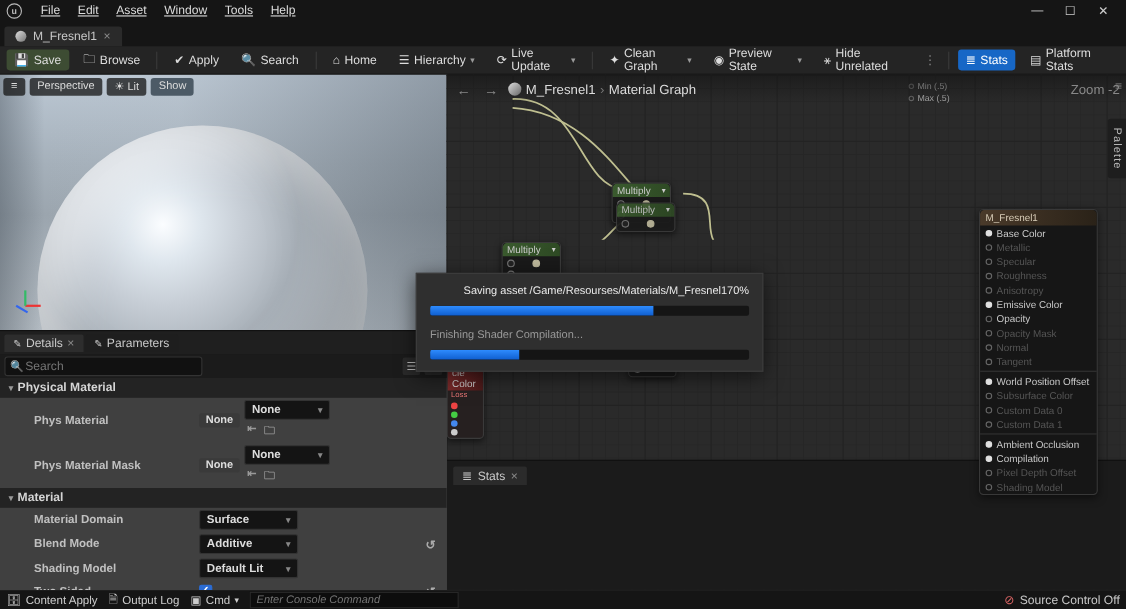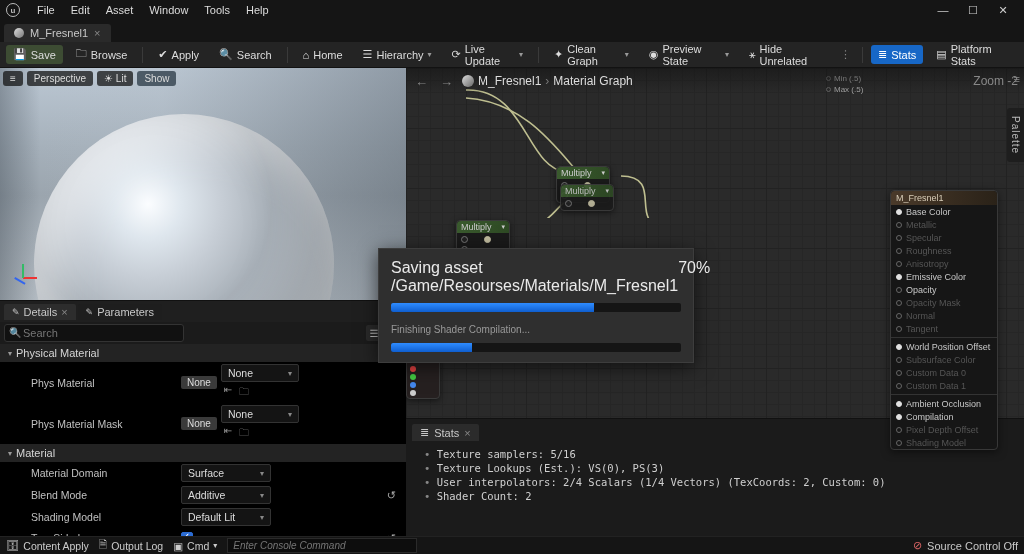--- a/index.html
+++ b/index.html
@@ -16,21 +16,21 @@
   height: 20px; background: #151515;
   display: flex; align-items: center;
   padding: 0 6px;
 }
 .ue-logo {
   width: 14px; height: 14px; border-radius: 50%;
   border: 1.3px solid #bbb; display:flex; align-items:center; justify-content:center;
   font-size: 8px; color:#bbb; font-weight:bold;
 }
 .menu { display:flex; gap:2px; margin-left:10px; }
-.menu-item { padding: 2px 7px; color:#dcdcdc; cursor:default; }
+.menu-item { padding: 2px 7px; color:#dcdcdc; cursor:default;text-decoration:underline; }
 .winctrl { margin-left:auto; display:flex; gap:0; }
 .winbtn { width:30px; height:18px; display:flex; align-items:center; justify-content:center; color:#ccc; font-size:11px; }
 .tabbar { height:22px; background:#151515; display:flex; align-items:flex-end; padding-left:4px; }
 .doctab { background:#2a2a2a; padding:3px 10px; display:flex; align-items:center; gap:6px; border-top-left-radius:3px; border-top-right-radius:3px; font-size:11px;}
 .tab-x { color:#888; font-size:11px; }
 .tab-ball { width:10px;height:10px;border-radius:50%;background:linear-gradient(135deg,#ddd,#777); }
 .toolbar {
   height:26px; background:#242424;
   display:flex; align-items:center; padding:0 6px; gap:6px;
   border-bottom:1px solid #121212;
@@ -61,21 +61,21 @@
 .axis-gizmo .y{position:absolute;left:14px;top:2px;width:1.5px;height:14px;background:#3b6;}
 .axis-gizmo .z{position:absolute;left:6px;top:18px;width:12px;height:1.5px;background:#36e;transform:rotate(30deg);}
 .panel-tabs { height:22px; background:#1f1f1f; display:flex; align-items:center; gap:2px; padding:0 4px; border-top:1px solid #111;}
 .ptab { display:flex; align-items:center; gap:4px; padding:2px 8px; background:#2d2d2d; font-size:11px; border-radius:2px 2px 0 0;}
 .ptab .little-ic { font-size:9px; }
 .searchrow { height:22px; display:flex; align-items:center; padding:2px 4px; background:#1b1b1b; gap:4px;}
 .search-input { flex:1; background:#111; border:1px solid #333; border-radius:3px; padding:2px 18px; color:#bbb; font-size:11px;}
 .search-wrap { position:relative; flex:1; }
 .search-wrap .mag { position:absolute; left:5px; top:3px; color:#888; font-size:10px;}
 .sq-ic { width:16px;height:16px;background:#2a2a2a;display:flex;align-items:center;justify-content:center;border-radius:2px;color:#bbb;font-size:10px;}
-.details { flex:1; overflow:auto; background:#000000; }
+.details { flex:1; overflow:auto; background:#404040;font-weight:bold; }
 .section-hdr { background:#232323; padding:3px 8px; font-size:11px; color:#d5d5d5; display:flex; align-items:center; gap:4px;}
 .section-hdr::before{content:"▾"; font-size:8px; color:#999;}
 .proprow { display:flex; align-items:center; padding:2px 10px; min-height:20px; }
 .proprow .lbl { width:150px; font-size:10.5px; color:#c0c0c0;margin-left:21px; }
 .proprow .ctrl { display:flex; align-items:center; gap:4px; }
 .slot-pill { background:#3a3a3a;color:#ddd;font-size:10px;padding:1px 6px;border-radius:2px;}
 .dropdown { background:#141414;border:1px solid #333;padding:2px 6px;font-size:10.5px;color:#ddd;min-width:78px;display:flex;justify-content:space-between;align-items:center;border-radius:2px;}
 .dropdown .dchev{font-size:8px;color:#888;}
 .chk { width:12px;height:12px;border:1px solid #555;border-radius:2px;background:#111;}
 .chk.on{background:#2b6cd4;border-color:#2b6cd4;position:relative;}
@@ -117,21 +117,21 @@
 .stats-tab { display:flex;align-items:flex-end;height:22px;padding:0 6px;}
 .stats-tab .stab{background:#2b2b2b;padding:2px 8px;display:flex;align-items:center;gap:5px;font-size:11px;border-radius:2px 2px 0 0;}
 .stats-body { padding:6px 18px; font-family: Consolas, monospace; font-size:10.5px; color:#d0d0d0; line-height:14px;}
 .stats-body div::before{content:"• "; color:#888;}
 .progress-pop {
   position:absolute; left:378px; top:248px; width:316px;
   background:#2f2f2f; border:1px solid #3d3d3d;
   box-shadow:0 4px 18px rgba(0,0,0,.6);
   z-index:50; padding:10px 12px;
 }
-.prog-top{display:flex;justify-content:flex-start;font-size:16px;color:#eaeaea;}
+.prog-top{display:flex;justify-content:flex-end;font-size:10px;color:#eaeaea;}
 .bar{height:9px;background:#151515;border-radius:2px;margin-top:8px;overflow:hidden;}
 .bar .fill{height:100%;background:linear-gradient(180deg,#2e8cff,#0f5ecf);}
 .bar.main .fill{width:70%;}
 .bar.sub .fill{width:28%;}
 .prog-sub{font-size:10px;color:#999;margin-top:12px;}
 .statusbar { position:absolute; left:0; right:0; bottom:0; height:18px; background:#151515; display:flex; align-items:center; padding:0 6px; gap:10px; border-top:1px solid #222;}
 .sbtn{display:flex;align-items:center;gap:4px;font-size:10.5px;color:#ccc;}
 .cmd-input{flex:0 0 190px;background:#0d0d0d;border:1px solid #2a2a2a;padding:1px 5px;color:#5a5a5a;font-size:10px;font-style:italic;}
 .sb-right{margin-left:auto;display:flex;align-items:center;gap:5px;}
 .tiny-params{position:absolute;left:420px;top:5px;font-size:8px;color:#aaa;z-index:2;}
@@ -521,26 +521,20 @@
     </div>
 
     <div class="stats-panel">
       <div class="stats-tab">
         <div class="stab">
             <span>≣</span>
             <span>Stats</span>
             <span class="tab-x">×</span>
           </div>
       </div>
-      <div class="stats-body" id="stats-body">
-          <div>Texture samplers: 5/16</div>
-          <div>Texture Lookups (Est.): VS(0), PS(3)</div>
-          <div>User interpolators: 2/4 Scalars (1/4 Vectors) (TexCoords: 2, Custom: 0)</div>
-          <div>Shader Count: 2</div>
-        </div>
     </div>
   </div>
 </div>
 
 <div class="progress-pop">
   <div class="prog-top">
     <span>Saving asset /Game/Resourses/Materials/M_Fresnel1</span>
     <span>70%</span>
   </div>
   <div class="bar main">

